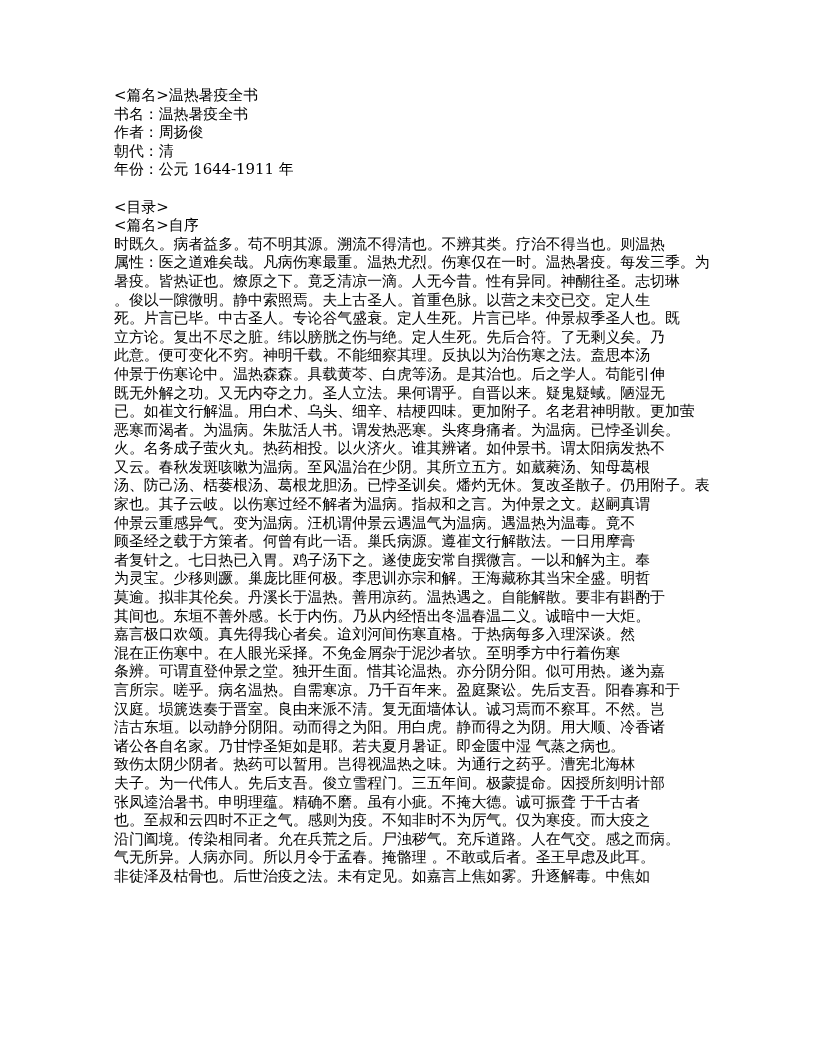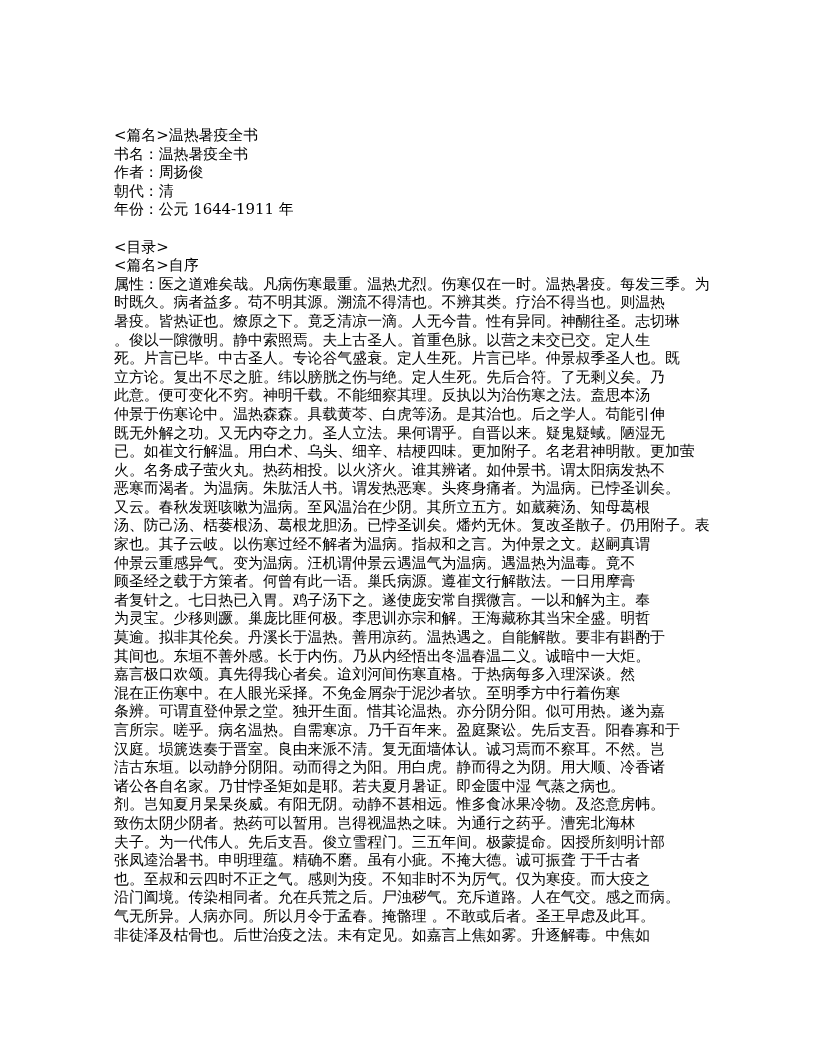--- a/index.html
+++ b/index.html
@@ -16,21 +16,20 @@
   }
   .doc {
     position: absolute;
     left: 114px;
     top: 86px;
     width: 612px;
     color: #000000;
     font-size: 14.9px;
     line-height: 18.6px;
     letter-spacing: 0px;
-    margin-top: 40px;
   }
   .line {
     white-space: pre;
     min-height: 18.6px;
   }
   .blank-line {
     min-height: 18.6px;
   }
 </style>
 </head>
@@ -43,49 +42,48 @@
       <div class="line">作者：周扬俊</div>
       <div class="line">朝代：清</div>
       <div class="line">年份：公元 1644-1911 年</div>
     </div>
   <div class="blank-line"></div>
   <div>
       <div class="line">&lt;目录&gt;</div>
       <div class="line">&lt;篇名&gt;自序</div>
     </div>
   <div>
+      <div class="line">时既久。病者益多。苟不明其源。溯流不得清也。不辨其类。疗治不得当也。则温热</div>
       <div class="line">属性：医之道难矣哉。凡病伤寒最重。温热尤烈。伤寒仅在一时。温热暑疫。每发三季。为</div>
-      <div class="line">时既久。病者益多。苟不明其源。溯流不得清也。不辨其类。疗治不得当也。则温热</div>
       <div class="line">暑疫。皆热证也。燎原之下。竟乏清凉一滴。人无今昔。性有异同。神醐往圣。志切琳</div>
       <div class="line">。俊以一隙微明。静中索照焉。夫上古圣人。首重色脉。以营之未交已交。定人生</div>
       <div class="line">死。片言已毕。中古圣人。专论谷气盛衰。定人生死。片言已毕。仲景叔季圣人也。既</div>
       <div class="line">立方论。复出不尽之脏。纬以膀胱之伤与绝。定人生死。先后合符。了无剩义矣。乃</div>
       <div class="line">此意。便可变化不穷。神明千载。不能细察其理。反执以为治伤寒之法。盍思本汤</div>
       <div class="line">仲景于伤寒论中。温热森森。具载黄芩、白虎等汤。是其治也。后之学人。苟能引伸</div>
       <div class="line">既无外解之功。又无内夺之力。圣人立法。果何谓乎。自晋以来。疑鬼疑蜮。陋湿无</div>
       <div class="line">已。如崔文行解温。用白术、乌头、细辛、桔梗四味。更加附子。名老君神明散。更加萤</div>
+      <div class="line">恶寒而渴者。为温病。朱肱活人书。谓发热恶寒。头疼身痛者。为温病。已悖圣训矣。</div>
       <div class="line">火。名务成子萤火丸。热药相投。以火济火。谁其辨诸。如仲景书。谓太阳病发热不</div>
-      <div class="line">恶寒而渴者。为温病。朱肱活人书。谓发热恶寒。头疼身痛者。为温病。已悖圣训矣。</div>
       <div class="line">又云。春秋发斑咳嗽为温病。至风温治在少阴。其所立五方。如葳蕤汤、知母葛根</div>
       <div class="line">汤、防己汤、栝蒌根汤、葛根龙胆汤。已悖圣训矣。燔灼无休。复改圣散子。仍用附子。表</div>
       <div class="line">家也。其子云岐。以伤寒过经不解者为温病。指叔和之言。为仲景之文。赵嗣真谓</div>
       <div class="line">仲景云重感异气。变为温病。汪机谓仲景云遇温气为温病。遇温热为温毒。竟不</div>
       <div class="line">顾圣经之载于方策者。何曾有此一语。巢氏病源。遵崔文行解散法。一日用摩膏</div>
       <div class="line">者复针之。七日热已入胃。鸡子汤下之。遂使庞安常自撰微言。一以和解为主。奉</div>
       <div class="line">为灵宝。少移则蹶。巢庞比匪何极。李思训亦宗和解。王海藏称其当宋全盛。明哲</div>
       <div class="line">莫逾。拟非其伦矣。丹溪长于温热。善用凉药。温热遇之。自能解散。要非有斟酌于</div>
       <div class="line">其间也。东垣不善外感。长于内伤。乃从内经悟出冬温春温二义。诚暗中一大炬。</div>
       <div class="line">嘉言极口欢颂。真先得我心者矣。迨刘河间伤寒直格。于热病每多入理深谈。然</div>
       <div class="line">混在正伤寒中。在人眼光采择。不免金屑杂于泥沙者欤。至明季方中行着伤寒</div>
       <div class="line">条辨。可谓直登仲景之堂。独开生面。惜其论温热。亦分阴分阳。似可用热。遂为嘉</div>
       <div class="line">言所宗。嗟乎。病名温热。自需寒凉。乃千百年来。盈庭聚讼。先后支吾。阳春寡和于</div>
       <div class="line">汉庭。埙篪迭奏于晋室。良由来派不清。复无面墙体认。诚习焉而不察耳。不然。岂</div>
       <div class="line">洁古东垣。以动静分阴阳。动而得之为阳。用白虎。静而得之为阴。用大顺、冷香诸</div>
       <div class="line">诸公各自名家。乃甘悖圣矩如是耶。若夫夏月暑证。即金匮中湿 气蒸之病也。</div>
-      <div class="line">剂。岂知夏月杲杲炎威。有阳无阴。动静不甚相远。惟多食冰果冷物。及恣意房帏。</div>
       <div class="line">致伤太阴少阴者。热药可以暂用。岂得视温热之味。为通行之药乎。漕宪北海林</div>
       <div class="line">夫子。为一代伟人。先后支吾。俊立雪程门。三五年间。极蒙提命。因授所刻明计部</div>
       <div class="line">张凤逵治暑书。申明理蕴。精确不磨。虽有小疵。不掩大德。诚可振聋 于千古者</div>
       <div class="line">也。至叔和云四时不正之气。感则为疫。不知非时不为厉气。仅为寒疫。而大疫之</div>
       <div class="line">沿门阖境。传染相同者。允在兵荒之后。尸浊秽气。充斥道路。人在气交。感之而病。</div>
       <div class="line">气无所异。人病亦同。所以月令于孟春。掩骼理 。不敢或后者。圣王早虑及此耳。</div>
       <div class="line">非徒泽及枯骨也。后世治疫之法。未有定见。如嘉言上焦如雾。升逐解毒。中焦如</div>
     </div>
 </div>
 

